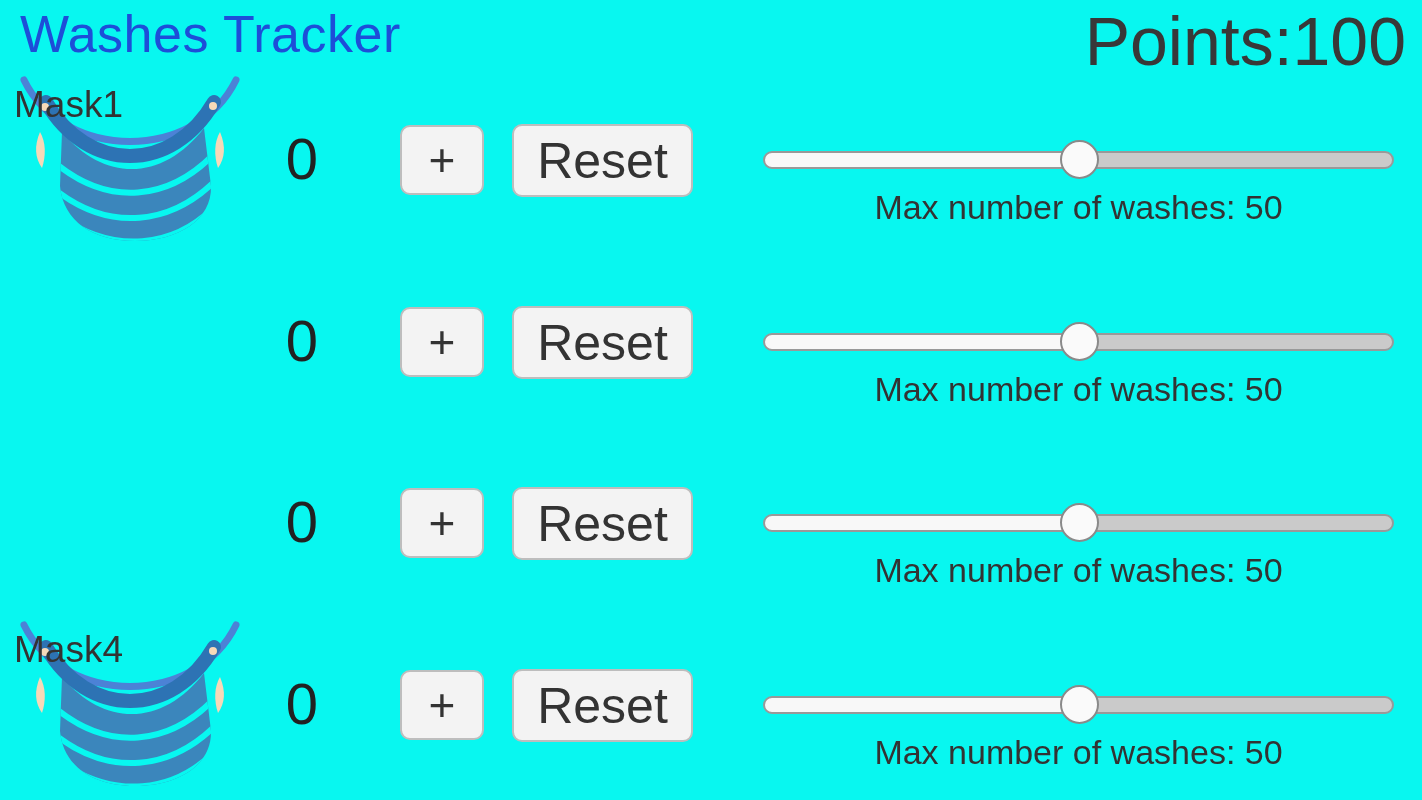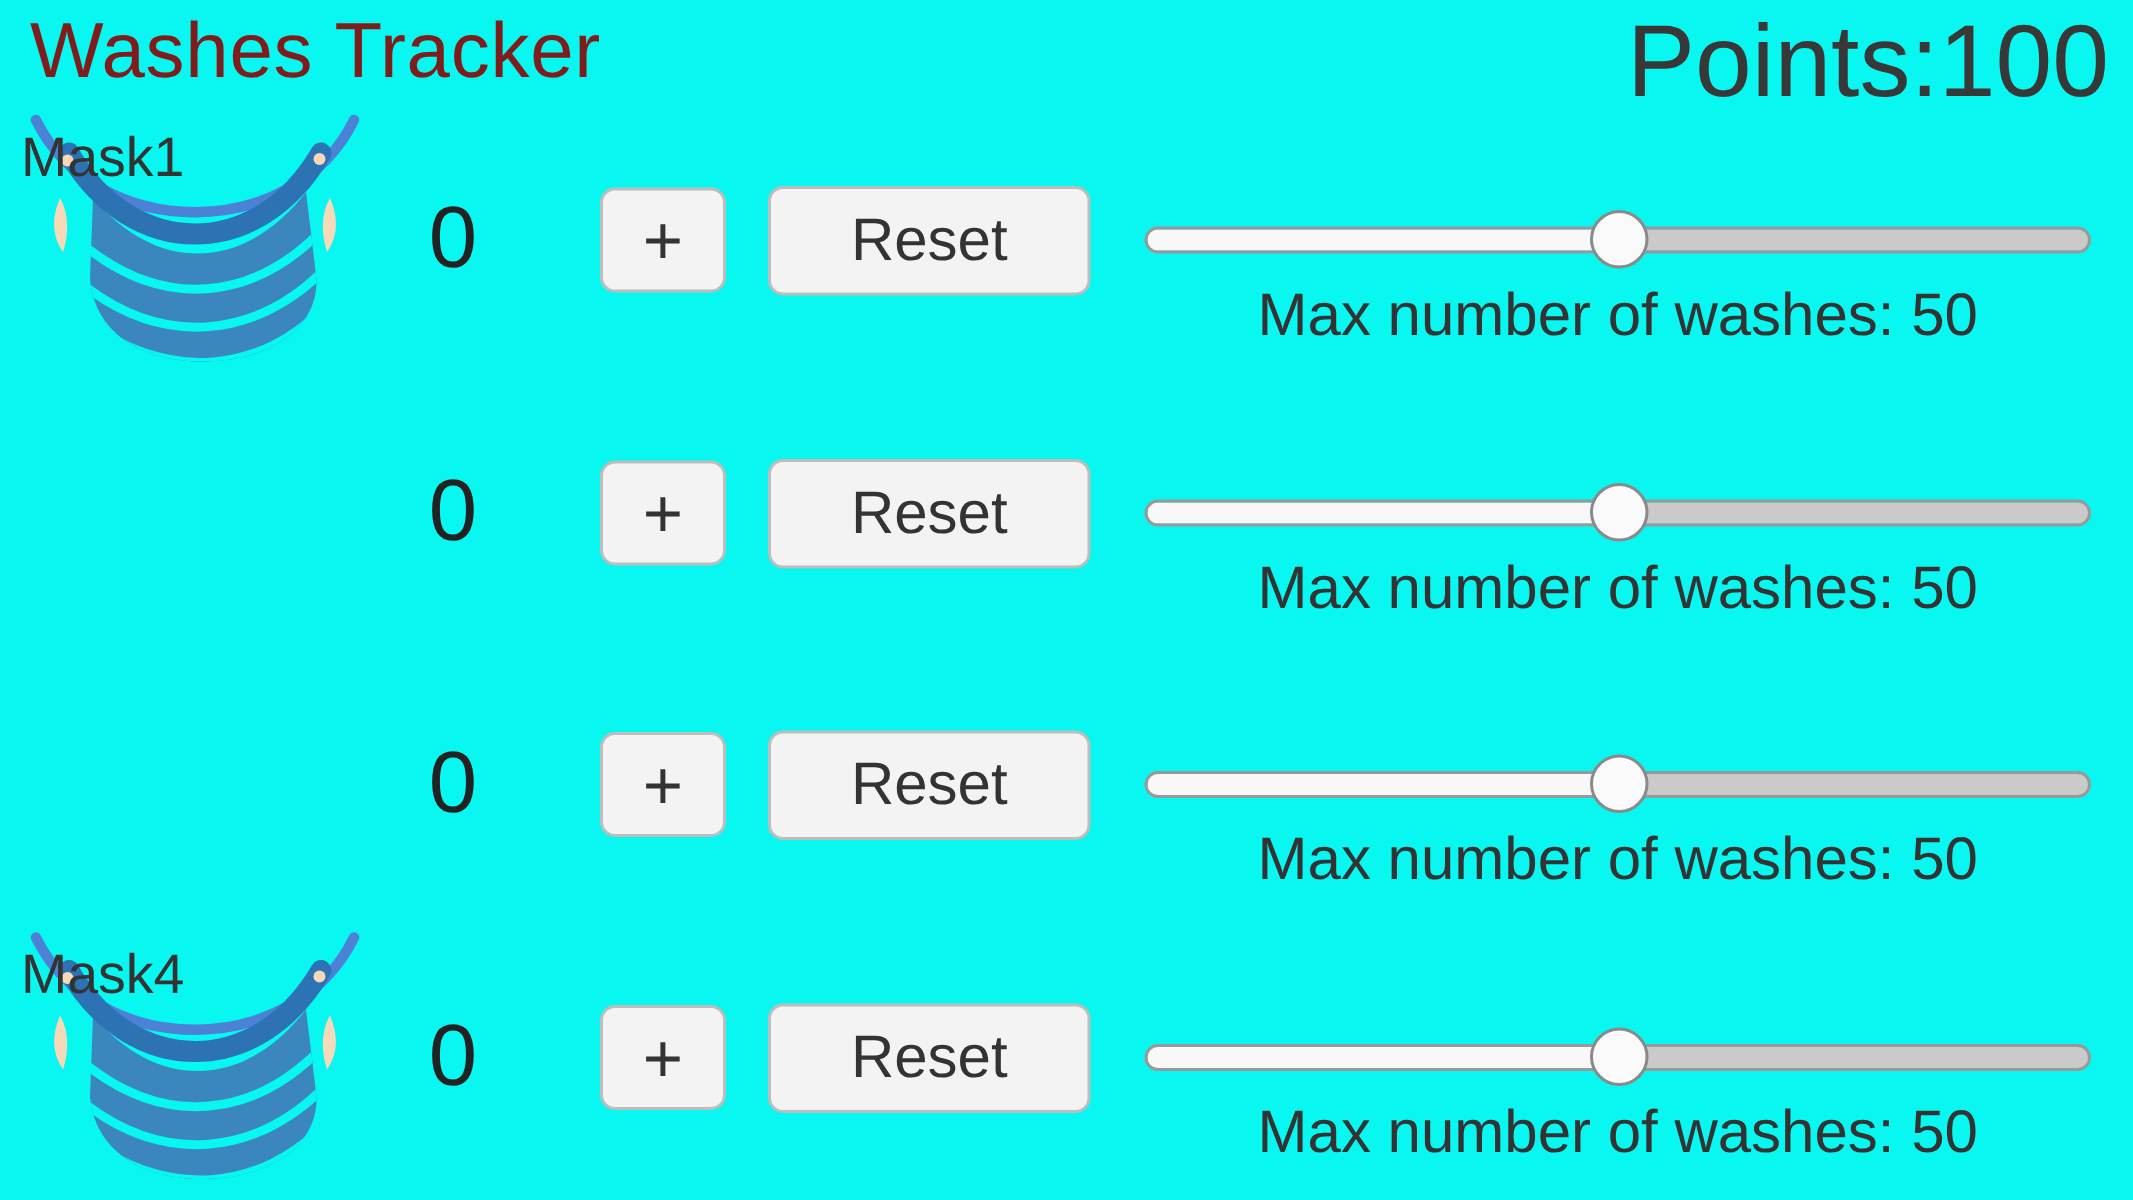--- a/index.html
+++ b/index.html
@@ -4,21 +4,21 @@
 <style>
   html, body { margin:0; padding:0; }
   body {
     width:1422px; height:800px; overflow:hidden; position:relative;
     background:#08F7F0;
     font-family:"Liberation Sans", sans-serif;
     color:#363636;
   }
   .page-title {
     position:absolute; left:20px; top:4px;
-    font-size:52px; color:#7f1d1d; letter-spacing:0.5px;
+    font-size:52px; color:#1d4ed8; letter-spacing:0.5px;
   }
   .points-display {
     position:absolute; right:16px; top:2px;
     font-size:68px; color:#383838; white-space:nowrap;
   }
   .row { position:absolute; left:0; width:1422px; height:182px; }
   .row-0 { top:74px; }
   .row-1 { top:256px; }
   .row-2 { top:437px; }
   .row-3 { top:619px;padding-left:37px; }
@@ -35,40 +35,40 @@
     line-height:72px; text-align:center; font-size:58px; color:#222222;
   }
 
   .btn {
     position:absolute; box-sizing:border-box;
     background:#F3F3F3; border:2px solid #BDBDBD; border-radius:10px;
     color:#333333; display:flex; align-items:center; justify-content:center;
     cursor:pointer;
   }
   .btn-plus  { left:400px; top:51px; width:84px;  height:70px; font-size:46px; }
-  .btn-reset { left:512px; top:50px; width:215px; height:73px; font-size:40px; }
+  .btn-reset { left:512px; top:50px; width:181px; height:73px; font-size:50px; }
 
   .slider { position:absolute; left:763px; top:0; width:631px; height:182px; --pct:50%; }
   .slider-track {
     position:absolute; left:0; top:77px; width:100%; height:18px;
     box-sizing:border-box; border:2px solid #999999; border-radius:10px;
     background:linear-gradient(to right,
       #F8F8F8 0, #F8F8F8 var(--pct),
       #CACACA var(--pct), #CACACA 100%);
     cursor:pointer;
   }
   .slider-thumb {
     position:absolute; left:var(--pct); top:66px; width:39px; height:39px;
     margin-left:-19px; box-sizing:border-box;
     background:#FAFAFA; border:2px solid #8A8A8A; border-radius:50%;
     cursor:grab;
   }
   .max-label {
     position:absolute; left:0; top:114px; width:100%;
-    text-align:center; font-size:40px; color:#333333; white-space:nowrap;
+    text-align:center; font-size:34px; color:#333333; white-space:nowrap;
   }
 </style>
 </head>
 <body>
 
 <svg width="0" height="0" style="position:absolute" aria-hidden="true">
   <defs>
     <clipPath id="bodyclip">
       <path d="M48 58 C 92 110, 150 106, 190 54 L 197 112 C 198 146, 164 167, 121 167 C 79 167, 49 147, 46 112 Z"></path>
     </clipPath>

